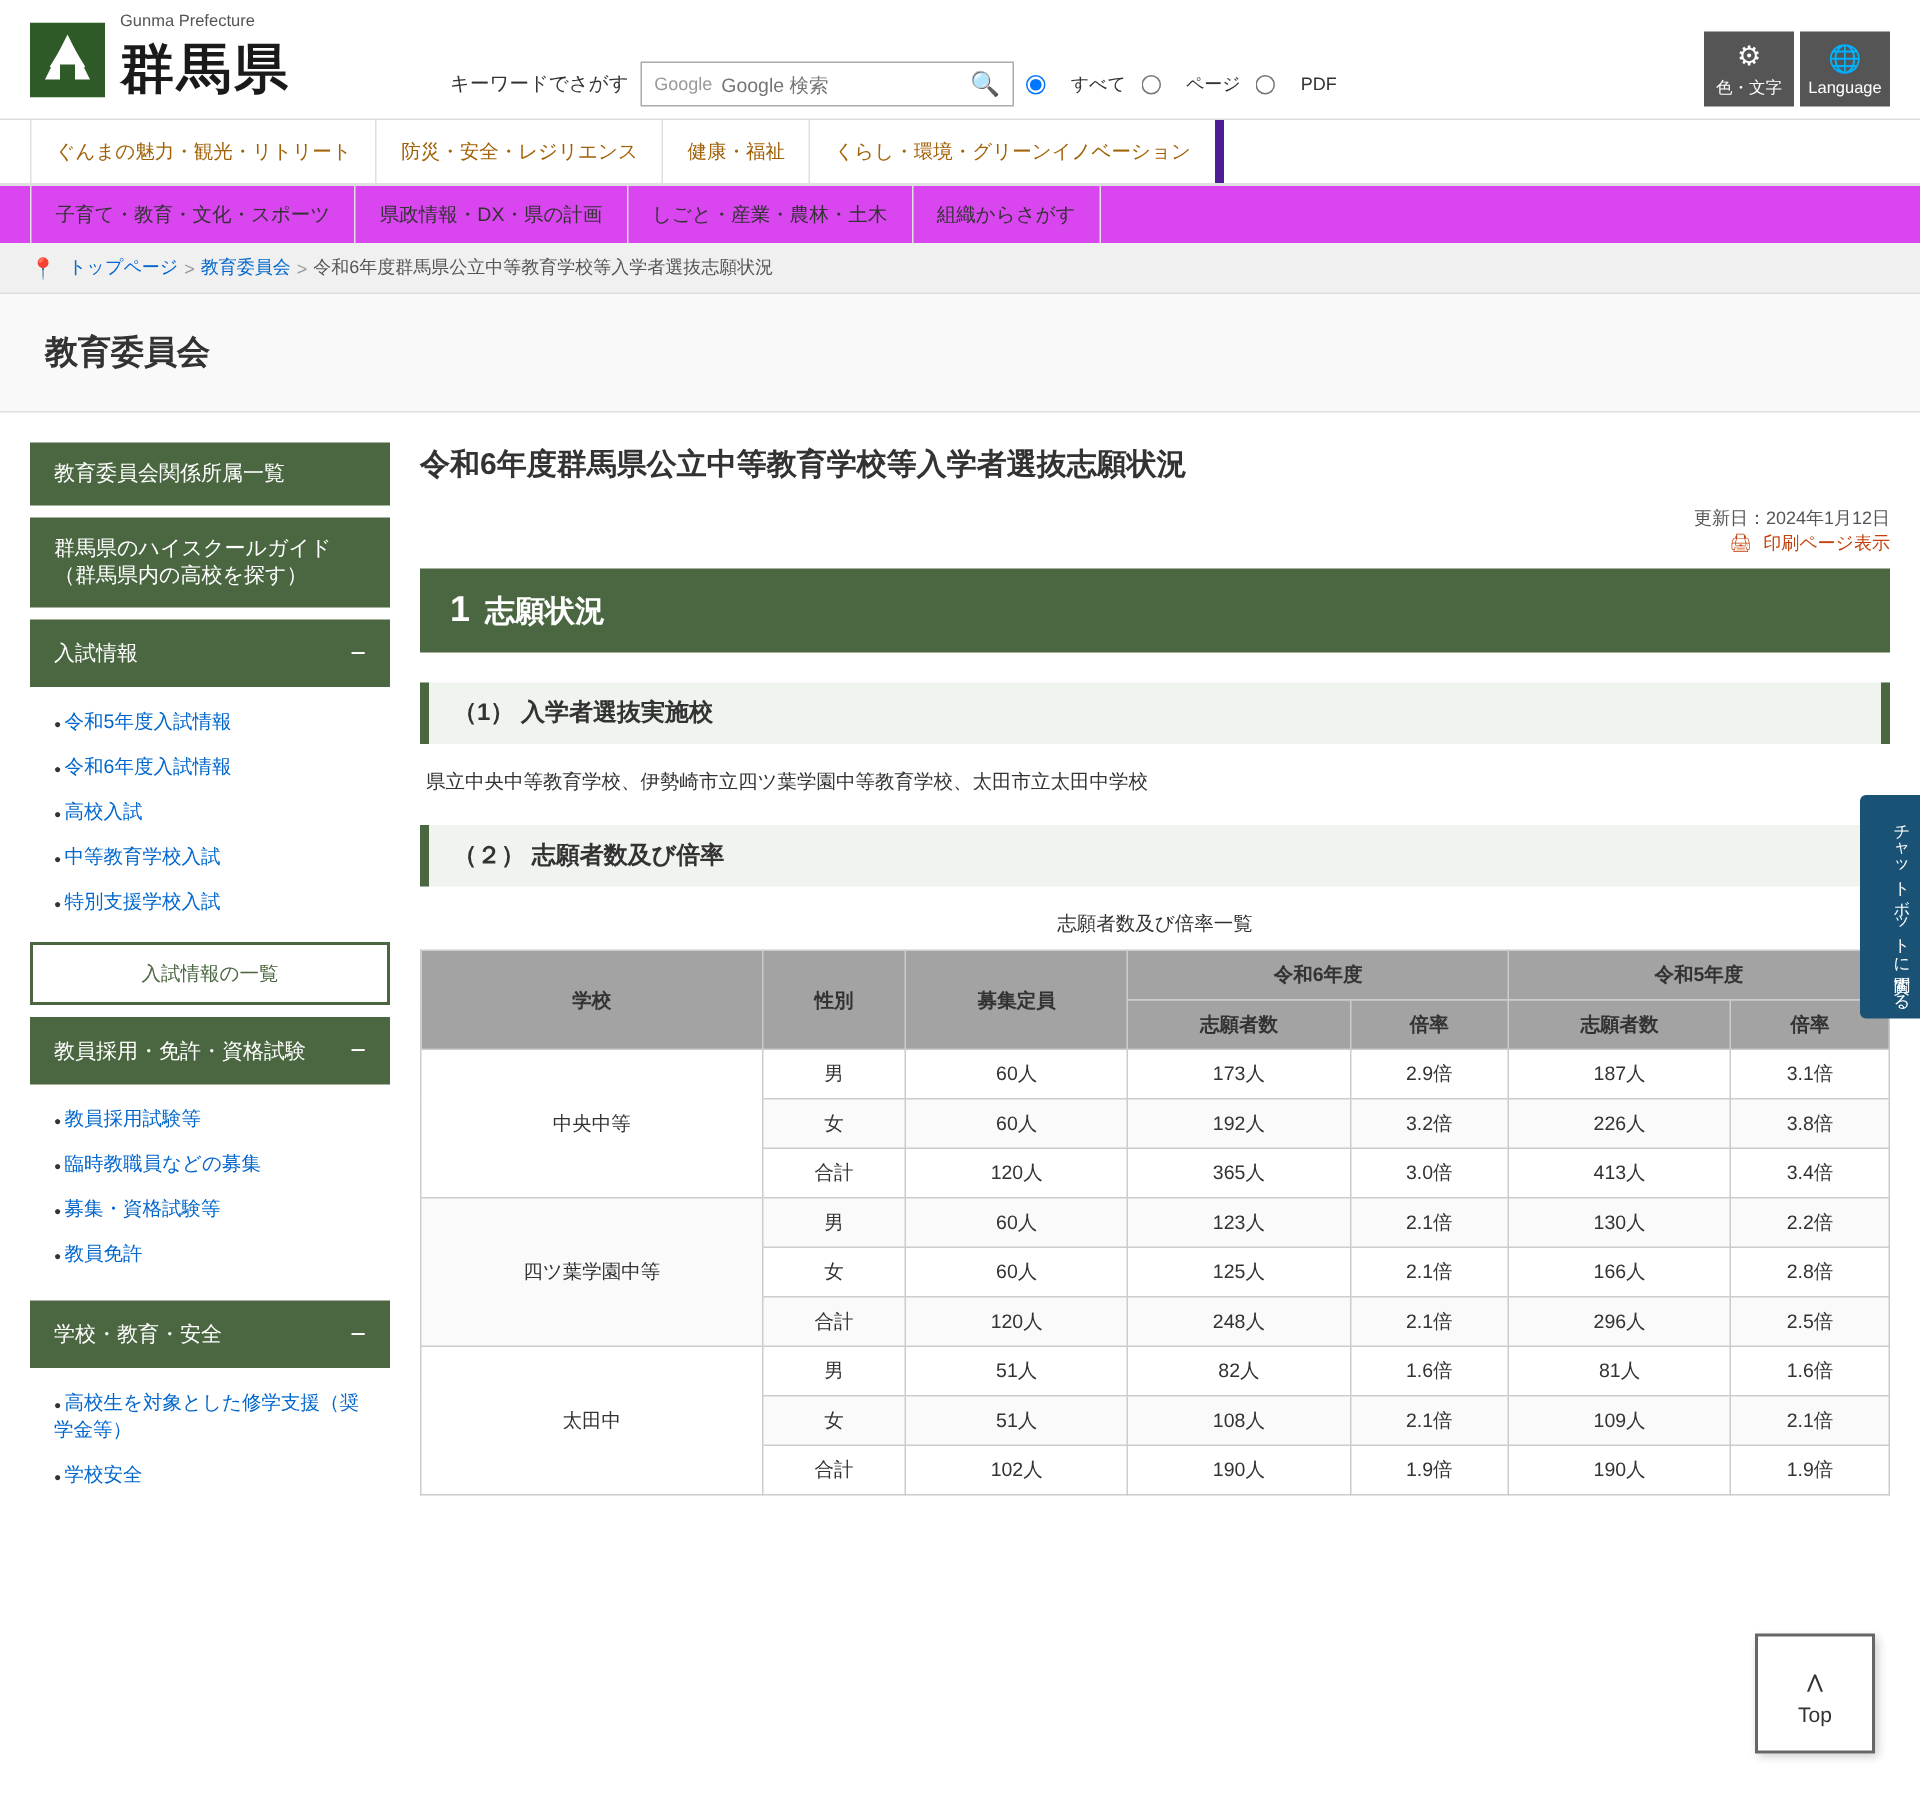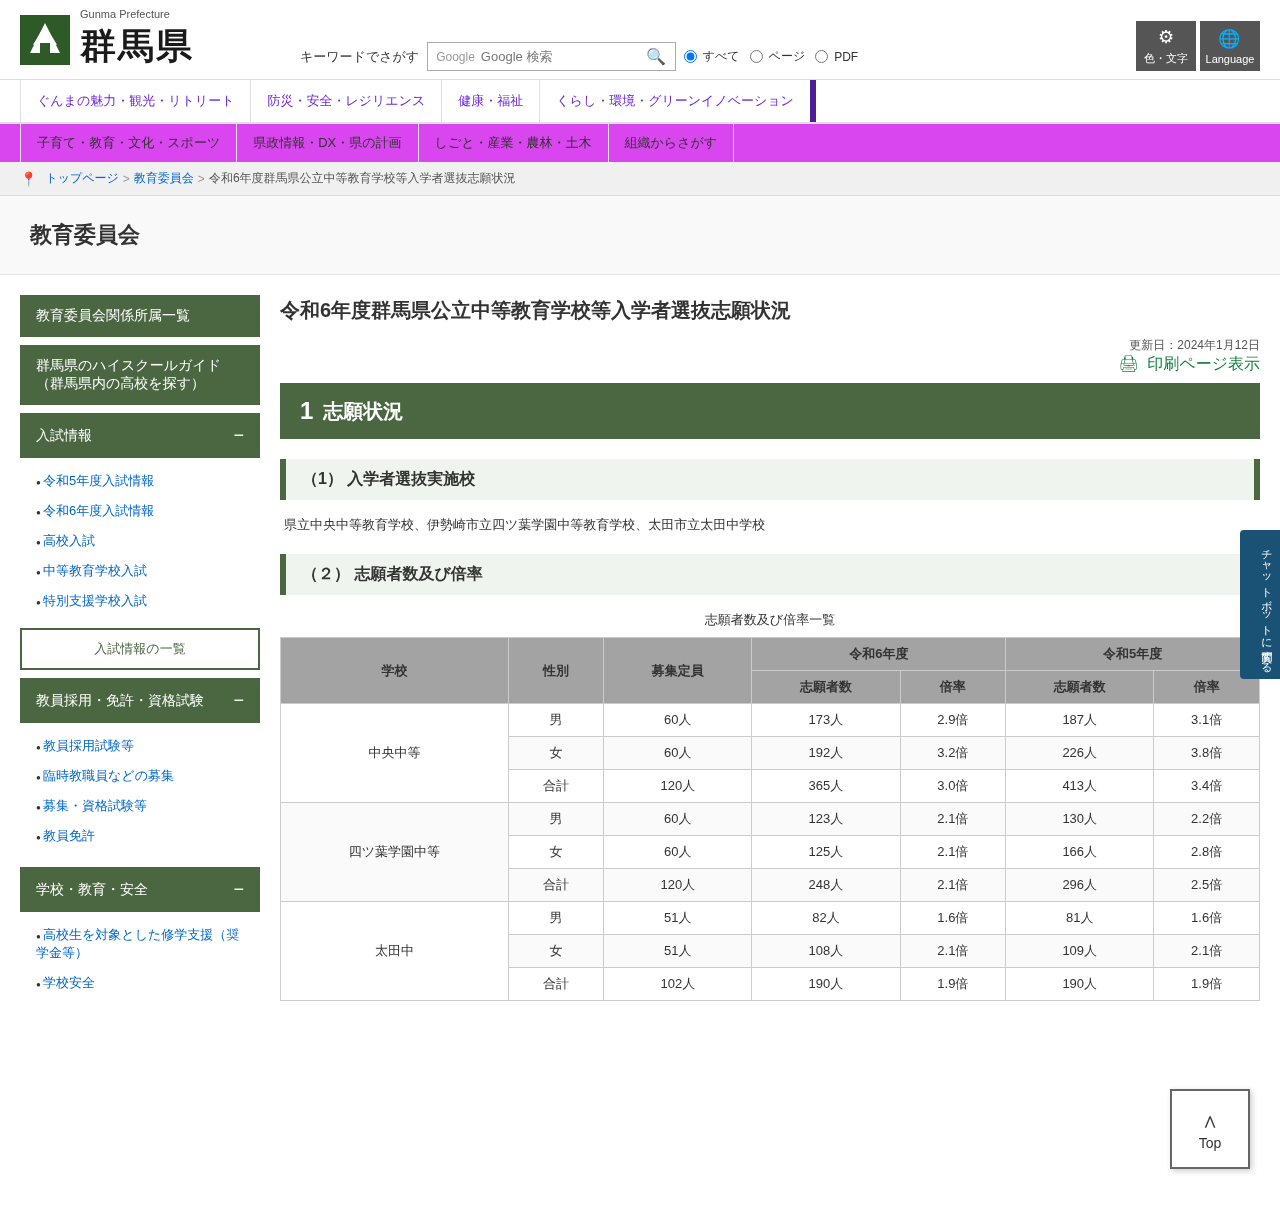--- a/index.html
+++ b/index.html
@@ -11,29 +11,29 @@
     .logo-area { display: flex; align-items: center; gap: 10px; min-width: 260px; }
     .logo-icon { width: 50px; height: 50px; }
     .logo-text { font-size: 36px; font-weight: bold; color: #1a1a1a; letter-spacing: 2px; }
     .logo-sub { font-size: 11px; color: #555; display: block; margin-bottom: 2px; }
     .search-area { display: flex; align-items: center; gap: 8px; flex: 1; padding: 0 20px; }
     .search-label { font-size: 13px; color: #333; white-space: nowrap; }
     .search-box { display: flex; align-items: center; border: 1px solid #aaa; padding: 4px 8px; gap: 6px; background: #fff; }
     .search-box input { border: none; outline: none; font-size: 13px; width: 160px; }
     .search-icon-btn { background: none; border: none; cursor: pointer; font-size: 16px; color: #555; }
     .search-options { display: flex; align-items: center; gap: 10px; font-size: 12px; }
-    .search-options label { display: flex; align-items: center; gap: 6px; cursor: pointer; }
+    .search-options label { display: flex; align-items: center; gap: 17px; cursor: pointer; }
     .header-tools { display: flex; gap: 4px; }
     .tool-btn { width: 60px; height: 50px; display: flex; flex-direction: column; align-items: center; justify-content: center; background: #555; color: #fff; border: none; cursor: pointer; font-size: 11px; gap: 3px; }
     .tool-btn .icon { font-size: 18px; }
 
     
     .nav-bar { background: #fff; border-bottom: 2px solid #e0e0e0; }
     .nav-bar ul { display: flex; list-style: none; padding: 0 20px; }
-    .nav-bar ul li a { display: block; padding: 12px 16px; font-size: 13px; color: #6d28d9; text-decoration: none; border-left: 1px solid #e0e0e0; }
+    .nav-bar ul li a { display: block; padding: 12px 16px; font-size: 13px; color: #a16207; text-decoration: none; border-left: 1px solid #e0e0e0; }
     .nav-bar ul li:last-child a { border-right: 6px solid #4c1d95; }
     .nav-bar2 { background: #d946ef; }
     .nav-bar2 ul { display: flex; list-style: none; padding: 0 20px; }
     .nav-bar2 ul li a { display: block; padding: 10px 16px; font-size: 13px; color: #333; text-decoration: none; border-left: 1px solid #e0e0e0; }
     .nav-bar2 ul li:last-child a { border-right: 1px solid #e0e0e0; }
 
     
     .breadcrumb { background: #f0f0f0; padding: 8px 20px; font-size: 12px; color: #555; display: flex; align-items: center; gap: 4px; border-bottom: 1px solid #ddd; }
     .breadcrumb a { color: #0066cc; text-decoration: none; }
     .breadcrumb .sep { color: #999; }
@@ -56,21 +56,21 @@
     .sidebar-header .toggle { font-size: 18px; }
     .sidebar-sub { list-style: none; padding: 8px 0; }
     .sidebar-sub li { padding: 6px 16px; font-size: 13px; }
     .sidebar-sub li::before { content: "● "; font-size: 8px; color: #333; }
     .sidebar-sub li a { color: #0066cc; text-decoration: none; }
     .sidebar-btn { display: block; text-align: center; border: 2px solid #4a6741; color: #4a6741; padding: 10px; font-size: 13px; text-decoration: none; margin: 4px 0; cursor: pointer; background: #fff; width: 100%; }
 
     
     .main-content { flex: 1; }
     .update-info { text-align: right; font-size: 12px; color: #555; margin-bottom: 8px; }
-    .print-link { color: #15803d; text-decoration: none; font-size: 16px; }
+    .print-link { color: #c2410c; text-decoration: none; font-size: 12px; }
     .print-icon { margin-right: 4px; }
 
     
     .section-h1 { background: #4a6741; color: #fff; padding: 14px 20px; font-size: 20px; font-weight: bold; margin-bottom: 20px; display: flex; align-items: center; gap: 10px; }
     .section-h1 .num { font-size: 24px; }
     .section-h2 { border-left: 6px solid #4a6741; background: #f0f4ef; padding: 10px 16px; font-size: 16px; font-weight: bold; margin-bottom: 16px; position: relative; }
     .section-h2::after { content: ""; position: absolute; right: 0; top: 0; bottom: 0; width: 6px; background: #4a6741; }
 
     .schools-text { font-size: 13px; color: #333; margin-bottom: 20px; padding: 0 4px; }
 

